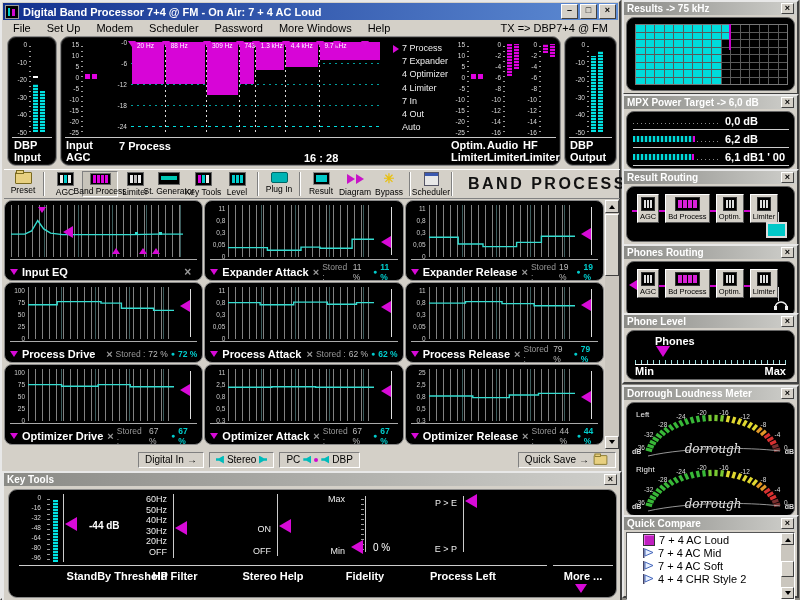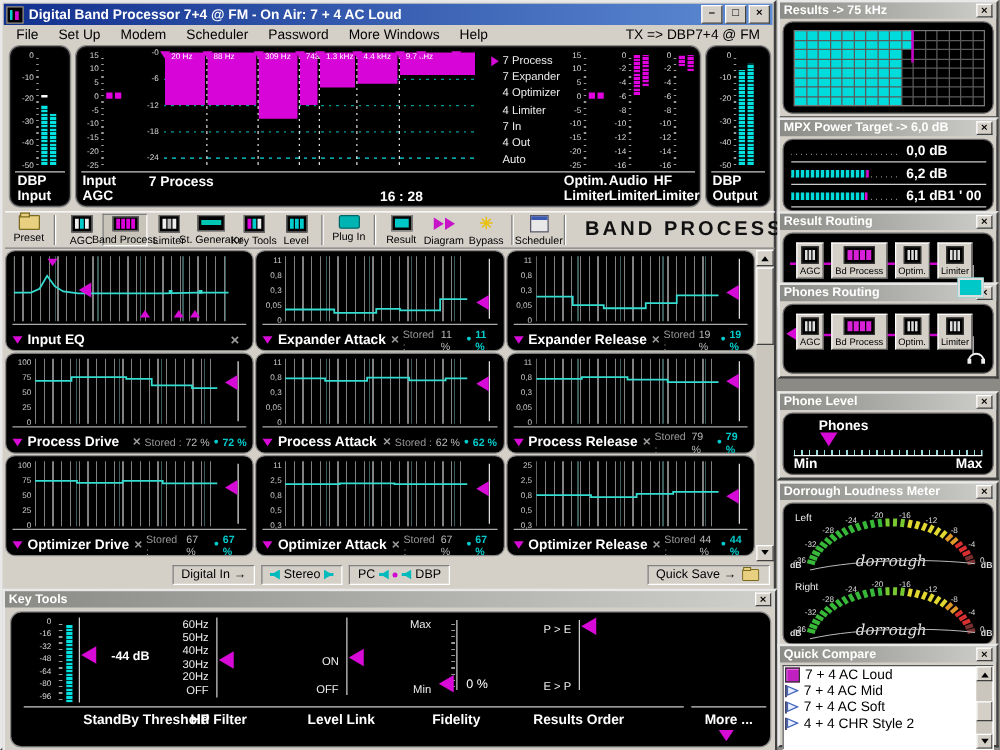--- a/index.html
+++ b/index.html
@@ -152,21 +152,21 @@
   .estub{position:absolute;right:15px;top:25px;bottom:15px;width:1px;background:#ddd;}
   .emon{position:absolute;right:7px;bottom:3px;width:17px;height:12px;border:2px solid #ddd;background:#00c8c8;z-index:2;}
   .ehp{position:absolute;right:5px;bottom:1px;z-index:2;}
   .plbl{position:absolute;left:28px;top:4px;color:#fff;font-weight:bold;font-size:11px;}
   .pltri{position:absolute;top:15px;width:0;height:0;border:7px solid transparent;border-top:11px solid #d70ad7;border-bottom:0;}
   .plruler{position:absolute;left:8px;right:8px;top:29px;height:4px;background:repeating-linear-gradient(90deg,#9adcdc 0 1px,transparent 1px 6px);}
   .plline{position:absolute;left:8px;right:8px;top:33px;height:1px;background:#fff;}
   .plmin{position:absolute;left:8px;top:34px;color:#fff;font-weight:bold;font-size:11px;}
   .plmax{position:absolute;right:8px;top:34px;color:#fff;font-weight:bold;font-size:11px;}
   .qbody{margin:2px;background:#fff;border:1px solid;border-color:#555 #fff #fff #555;position:relative;height:66px;overflow:hidden;}
-  .qitem{display:flex;align-items:center;gap:4px;height:13.2px;padding-left:1px;font-size:11px;color:#000;white-space:nowrap;}
+  .qitem{display:flex;align-items:center;gap:4px;height:13.2px;padding-left:16px;font-size:11px;color:#000;white-space:nowrap;}
   .qact{width:10px;height:10px;background:#c020c0;border:1px solid #333;box-shadow:inset 1px 1px 0 #e868e8;flex:none;}
   .qflag{flex:none;display:flex;}
   .qscroll{position:absolute;right:0;top:0;bottom:0;width:13px;background:#cac6be;}
   .qsbtn{position:absolute;left:0;width:13px;height:12px;background:#d4d0c8;border:1px solid;border-color:#fff #404040 #404040 #fff;box-sizing:border-box;display:flex;align-items:center;justify-content:center;}
   .qthumb{position:absolute;left:0;top:28px;width:13px;height:16px;background:#d4d0c8;border:1px solid;border-color:#fff #404040 #404040 #fff;box-sizing:border-box;}
 </style>
 </head>
 <body>
 
 <div id="root">
@@ -769,23 +769,23 @@
         <div class="ktline" style="left:356px;top:6px;height:56px"></div>
         <div class="kttl" id="kt-ftri" style="left: 342px; top: 50px;"></div>
         <div class="ktval" style="left:364px;top:52px;font-weight:normal">0 %</div>
         <div class="ktopt" style="left:412px;top:8px;width:36px">P &gt; E</div>
         <div class="ktopt" style="left:412px;top:54px;width:36px">E &gt; P</div>
         <div class="ktline" style="left:454px;top:6px;height:56px"></div>
         <div class="kttl" id="kt-otri" style="left: 456px; top: 4px;"></div>
         <div class="kthr" style="left:10px;width:528px"></div>
         <div class="ktlab" style="left:23px;width:170px">StandBy Threshold</div>
         <div class="ktlab" style="left:110px;width:112px">HP Filter</div>
-        <div class="ktlab" style="left:212px;width:104px">Level Link</div>
+        <div class="ktlab" style="left:212px;width:104px">Stereo Help</div>
         <div class="ktlab" style="left:306px;width:100px">Fidelity</div>
-        <div class="ktlab" style="left:396px;width:116px">Results Order</div>
+        <div class="ktlab" style="left:396px;width:116px">Process Left</div>
         <div class="kthr" style="left:544px;width:60px"></div>
         <div class="ktlab" style="left:544px;width:60px">More ...</div>
         <div class="kttd" style="left:566px;top:94px"></div>
       <div class="ktnum" style="left: 8px; top: 4px;">0</div>
           <div class="ktnum" style="left: 8px; top: 14px;">-16</div>
           <div class="ktnum" style="left: 8px; top: 24px;">-32</div>
           <div class="ktnum" style="left: 8px; top: 34px;">-48</div>
           <div class="ktnum" style="left: 8px; top: 44px;">-64</div>
           <div class="ktnum" style="left: 8px; top: 54px;">-80</div>
           <div class="ktnum" style="left: 8px; top: 64px;">-96</div>
@@ -1013,21 +1013,21 @@
               </div>
               <div class="clabel">Limiter</div>
             </div>
           </div>
           <div class="estub"></div>
           <div class="emon"></div>
         </div>
       </div>
   </div>
 
-  <div class="subwin" style="top:226px">
+  <div class="subwin" style="top:244px">
     <div class="subtitle">
       <span>Phones Routing</span>
       <span class="subx">×</span>
     </div>
     <div class="subbody" style="height:54px">
         <div class="chain" id="chain2">
           <div class="chainline"></div>
           <div class="tl larrow"></div>
           <div class="cnodes">
             <div class="cnode">

